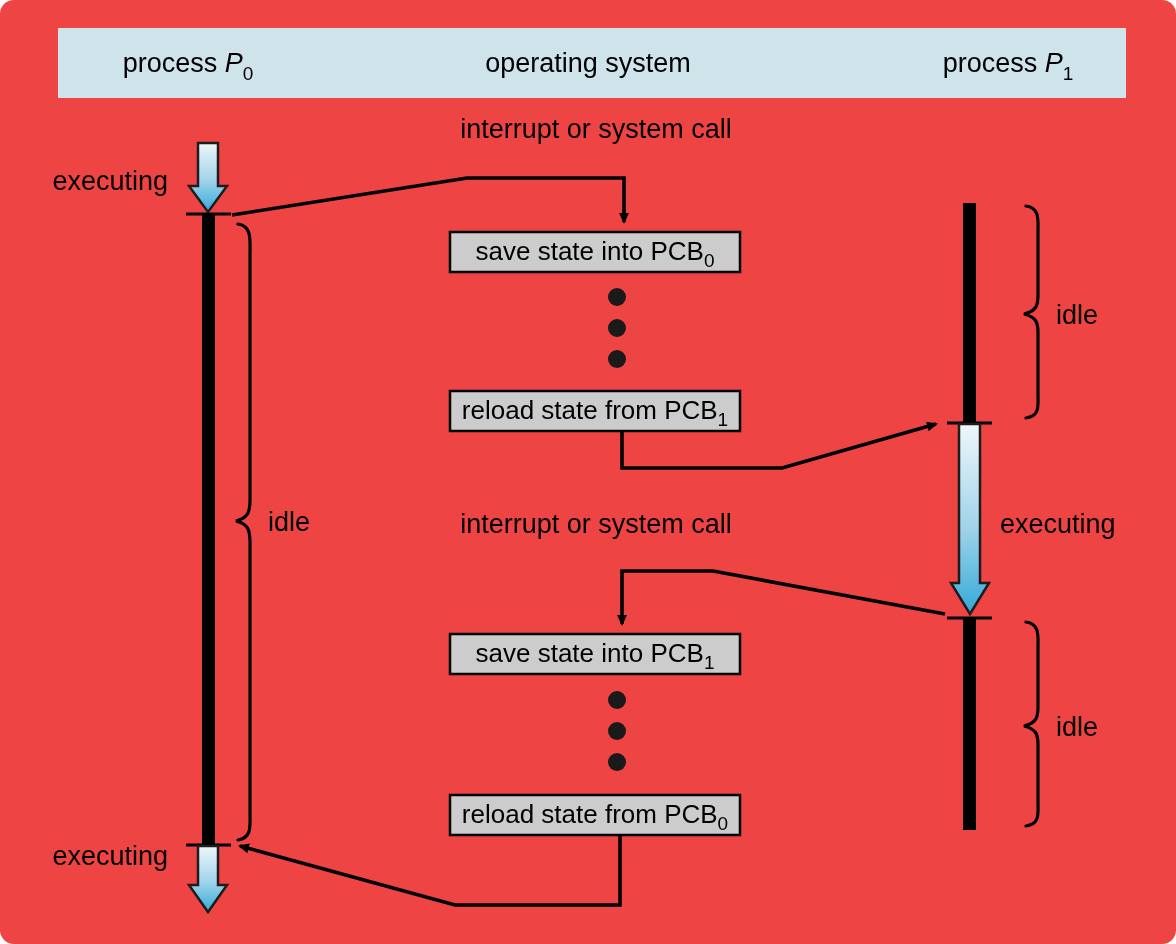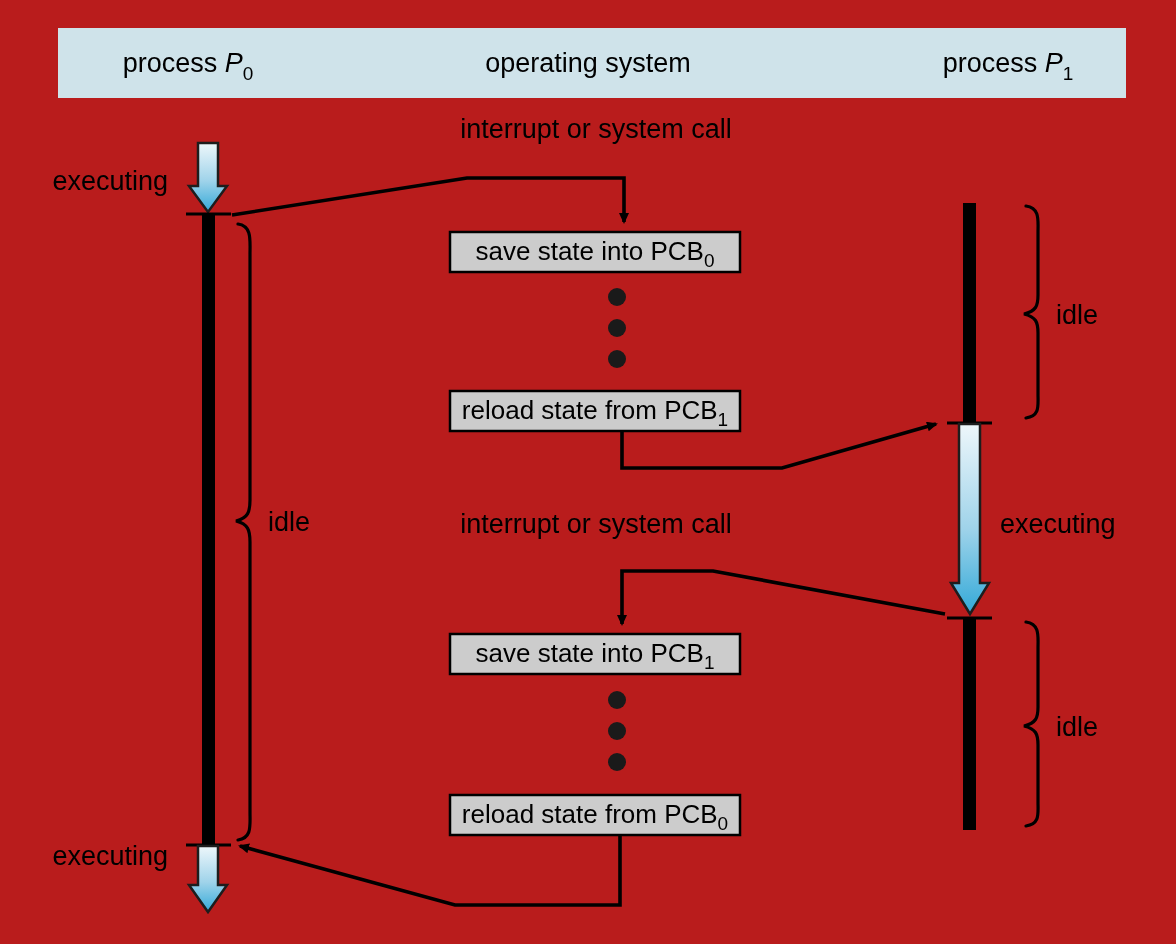--- a/index.html
+++ b/index.html
@@ -10,21 +10,22 @@
   body {
     width: 1176px;
     height: 944px;
     font-family: "Liberation Sans", sans-serif;
     overflow: hidden;
   }
   #diagram-root {
     position: relative;
     width: 1176px;
     height: 944px;
-    background: #b91c1c;
+    background: #ef4444;
+    border-radius: 14px;
   }
   svg.canvas {
     position: absolute;
     top: 0;
     left: 0;
     width: 1176px;
     height: 944px;
   }
   .lbl {
     font-family: "Liberation Sans", sans-serif;

